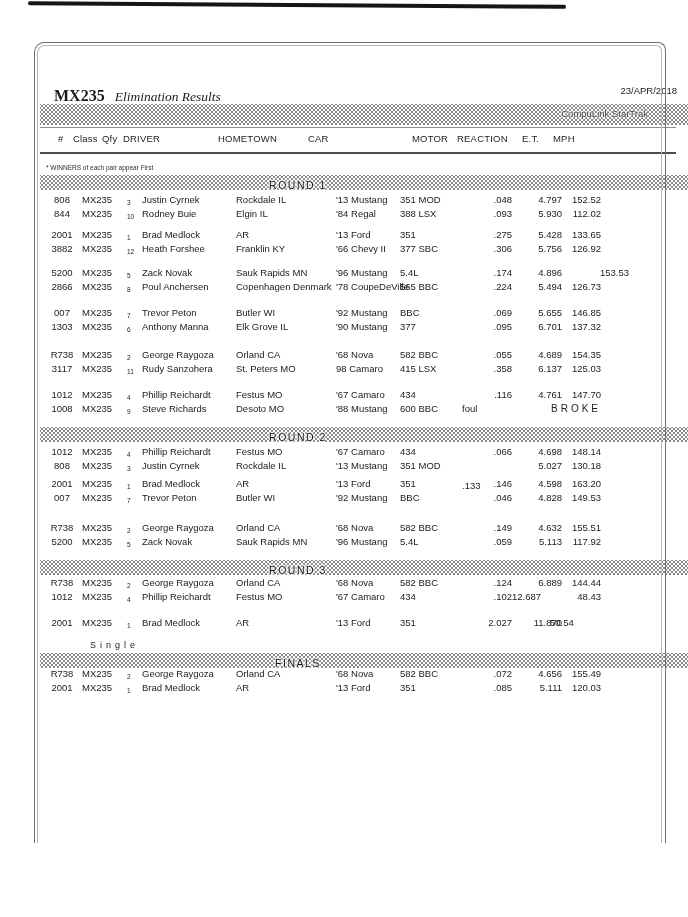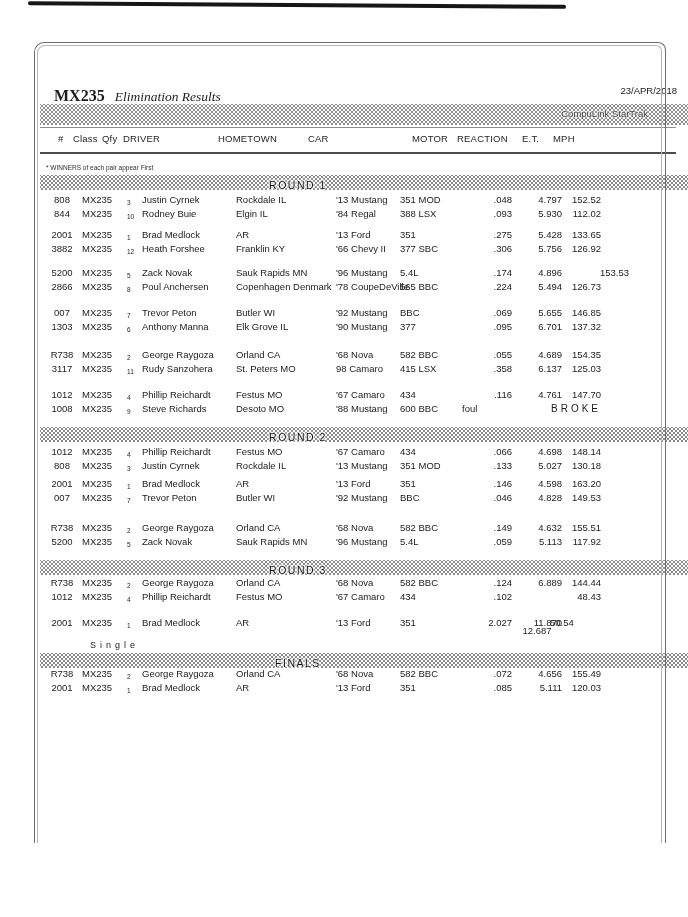--- a/index.html
+++ b/index.html
@@ -268,21 +268,21 @@
         <span class="cell" style="left: 510px; width: 51px; text-align: right;">148.14</span>
       </div>
       <div class="row" style="top: 460px;">
         <span class="cell" style="left: 6px; width: 32px; text-align: center;">808</span>
         <span class="cell" style="left: 42px; width: 44px; text-align: left;">MX235</span>
         <span class="cell qfy" style="left: 87px; width: 16px; text-align: left;">3</span>
         <span class="cell" style="left: 102px; width: 94px; text-align: left;">Justin Cyrnek</span>
         <span class="cell" style="left: 196px; width: 102px; text-align: left;">Rockdale IL</span>
         <span class="cell" style="left: 296px; width: 80px; text-align: left;">'13 Mustang</span>
         <span class="cell" style="left: 360px; width: 66px; text-align: left;">351 MOD</span>
-        <span class="cell" style="left: 422px; width: 50px; text-align: right;">.133</span>
+        <span class="cell" style="left: 422px; width: 50px;  margin-top: 20px;">.133</span>
         <span class="cell" style="left: 472px; width: 50px; text-align: right;">5.027</span>
         <span class="cell" style="left: 510px; width: 51px; text-align: right;">130.18</span>
       </div>
       <div class="row" style="top: 478px;">
         <span class="cell" style="left: 6px; width: 32px; text-align: center;">2001</span>
         <span class="cell" style="left: 42px; width: 44px; text-align: left;">MX235</span>
         <span class="cell qfy" style="left: 87px; width: 16px; text-align: left;">1</span>
         <span class="cell" style="left: 102px; width: 94px; text-align: left;">Brad Medlock</span>
         <span class="cell" style="left: 196px; width: 102px; text-align: left;">AR</span>
         <span class="cell" style="left: 296px; width: 80px; text-align: left;">'13 Ford</span>
@@ -344,21 +344,21 @@
       </div>
       <div class="row" style="top: 591px;">
         <span class="cell" style="left: 6px; width: 32px; text-align: center;">1012</span>
         <span class="cell" style="left: 42px; width: 44px; text-align: left;">MX235</span>
         <span class="cell qfy" style="left: 87px; width: 16px; text-align: left;">4</span>
         <span class="cell" style="left: 102px; width: 94px; text-align: left;">Phillip Reichardt</span>
         <span class="cell" style="left: 196px; width: 102px; text-align: left;">Festus MO</span>
         <span class="cell" style="left: 296px; width: 80px; text-align: left;">'67 Camaro</span>
         <span class="cell" style="left: 360px; width: 66px; text-align: left;">434</span>
         <span class="cell" style="left: 422px; width: 50px; text-align: right;">.102</span>
-        <span class="cell" style="left: 472px; width: 50px; text-align: center; margin-top: 34px;">12.687</span>
+        <span class="cell" style="left: 472px; width: 50px; text-align: left;">12.687</span>
         <span class="cell" style="left: 510px; width: 51px; text-align: right;">48.43</span>
       </div>
       <div class="row" style="top: 617px;">
         <span class="cell" style="left: 6px; width: 32px; text-align: center;">2001</span>
         <span class="cell" style="left: 42px; width: 44px; text-align: left;">MX235</span>
         <span class="cell qfy" style="left: 87px; width: 16px; text-align: left;">1</span>
         <span class="cell" style="left: 102px; width: 94px; text-align: left;">Brad Medlock</span>
         <span class="cell" style="left: 196px; width: 102px; text-align: left;">AR</span>
         <span class="cell" style="left: 296px; width: 80px; text-align: left;">'13 Ford</span>
         <span class="cell" style="left: 360px; width: 66px; text-align: left;">351</span>

